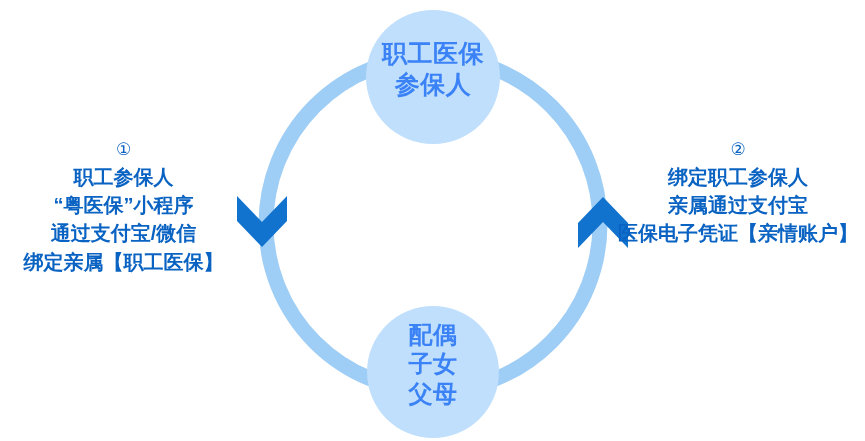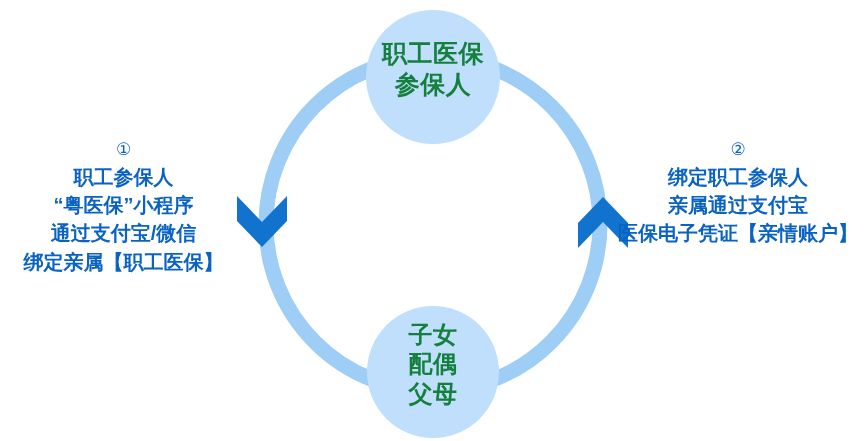--- a/index.html
+++ b/index.html
@@ -29,21 +29,21 @@
     left: 0;
     top: 0;
     width: 865px;
     height: 441px;
   }
 
   
   .node-text {
     position: absolute;
     text-align: center;
-    color: #15803d;
+    color: #3b82f6;
     font-weight: bold;
     line-height: 1.22;
     letter-spacing: 0.5px;
     white-space: nowrap;
   }
 
   #top-circle-label {
     left: 343px;
     top: 38px;
     width: 180px;
@@ -122,22 +122,22 @@
     </g>
   </svg>
 
   <div class="node-text" id="top-circle-label">
     <span class="side-line">职工医保</span>
     <span class="side-line">参保人</span>
   </div>
 
 
   <div class="node-text" id="bottom-circle-label">
+    <span class="side-line">配偶</span>
     <span class="side-line">子女</span>
-    <span class="side-line">配偶</span>
     <span class="side-line">父母</span>
   </div>
 
   <div class="side-block" id="left-block">
     <span class="step-badge">①</span>
     <span class="side-line">职工参保人</span>
     <span class="side-line">“粤医保”小程序</span>
     <span class="side-line">通过支付宝/微信</span>
     <span class="side-line">绑定亲属【职工医保】</span>
   </div>

